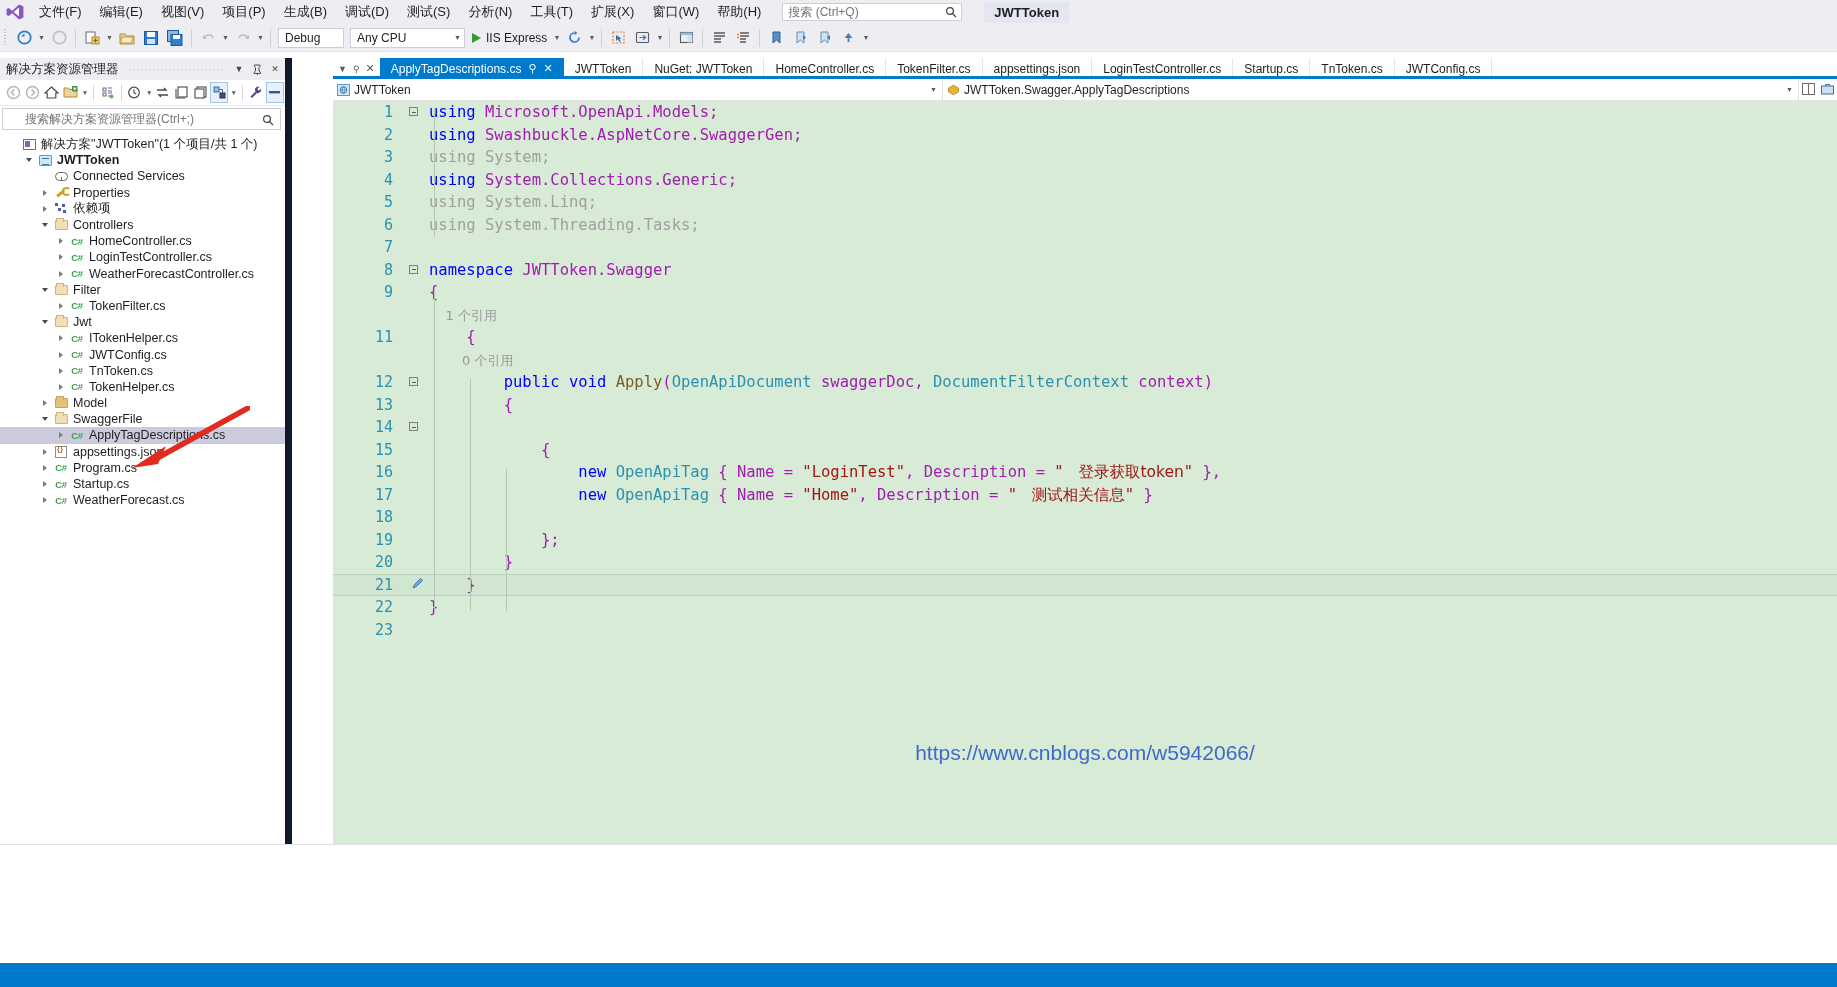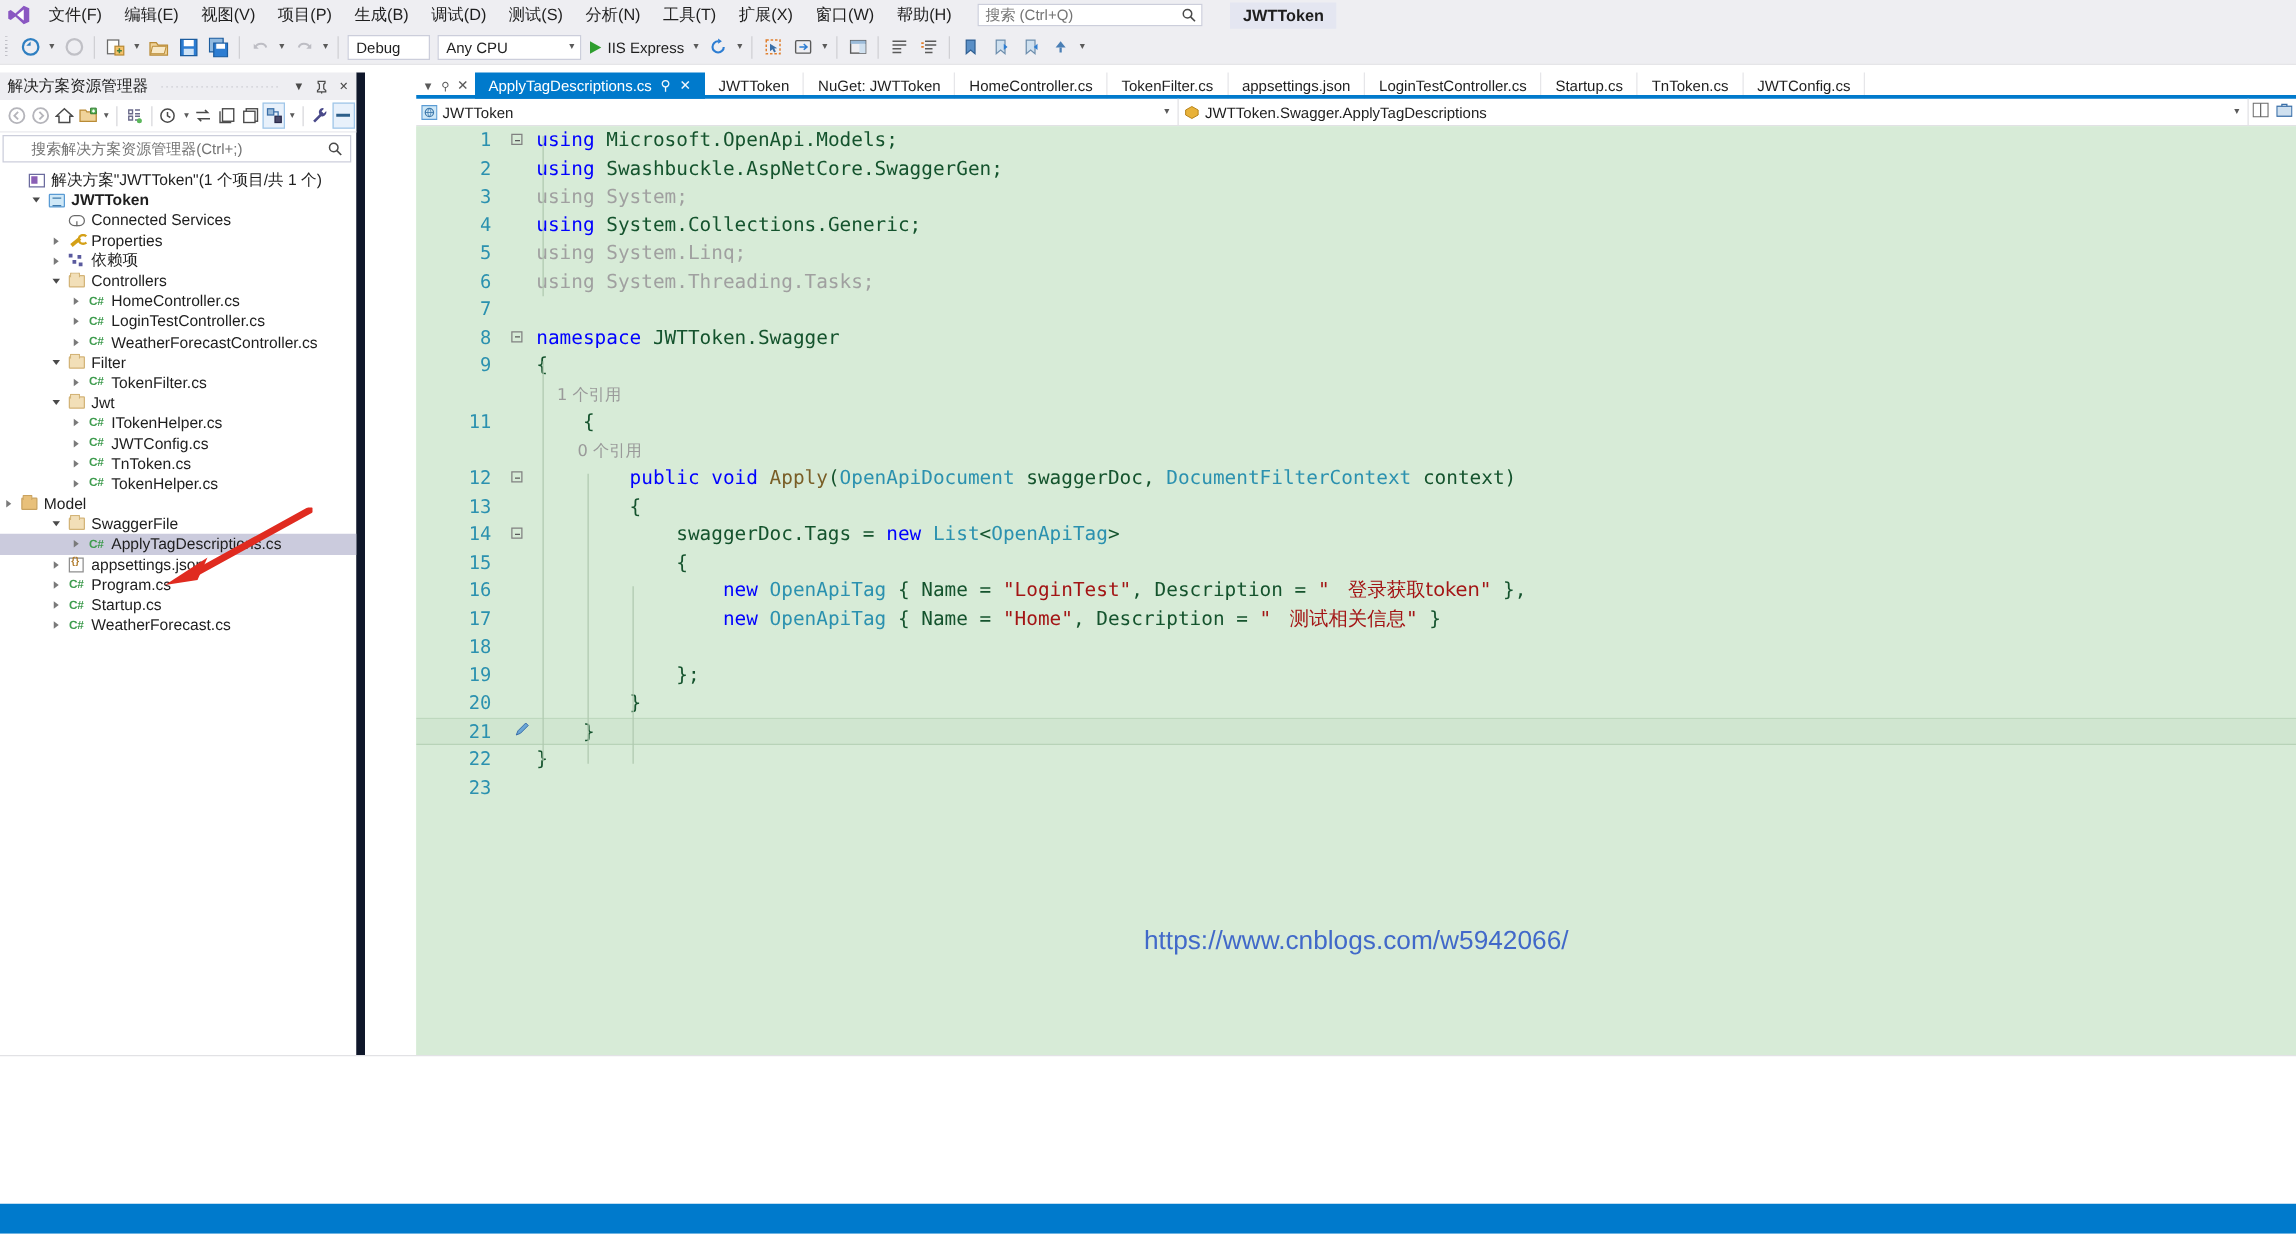--- a/index.html
+++ b/index.html
@@ -348,21 +348,21 @@
   .lnum {
     position: absolute; left: 0; width: 60px; text-align: right;
     color: #2b91af; font-size: 15px;
   }
   .ltext { position: absolute; left: 96px; top: 0; }
 
   
   .k   { color: #0000ff; }      
   .t   { color: #2b91af; }      
   .s   { color: #a31515; }      
-  .pl  { color: #14532d; }      
+  .pl  { color: #a21caf; }      
   .gr  { color: #a0a0a0; }      
   .m   { color: #795e26; }      
   .cjk { color: #a31515; font-family: "DejaVu Sans", sans-serif; }
   .ref {
     color: #9a9a9a; font-size: 13px;
     font-family: "DejaVu Sans", sans-serif;
   }
 
   
   .fold {
@@ -827,21 +827,21 @@
         </div>
         <div class="trow" style="padding-left: 54px;">
           <span class="tw">
             <span class="arrow-r"></span>
           </span>
           <span class="ticon">
             <span class="i-cs">C#</span>
           </span>
           <span class="tlabel">TokenHelper.cs</span>
         </div>
-        <div class="trow" style="">
+        <div class="trow" style="padding-left: 38px;">
           <span class="tw">
             <span class="arrow-r"></span>
           </span>
           <span class="ticon">
             <span class="i-folder"></span>
           </span>
           <span class="tlabel">Model</span>
         </div>
         <div class="trow" style="padding-left: 38px;">
           <span class="tw">
@@ -993,21 +993,21 @@
           <div class="lrow"><span class="lnum">5</span><span class="ltext"><span class="gr">using System.Linq;</span></span></div>
           <div class="lrow"><span class="lnum">6</span><span class="ltext"><span class="gr">using System.Threading.Tasks;</span></span></div>
           <div class="lrow"><span class="lnum">7</span><span class="ltext"></span></div>
           <div class="lrow"><span class="lnum">8</span><span class="fold" style="left:76px"></span><span class="ltext"><span class="k">namespace</span> <span class="pl">JWTToken.Swagger</span></span></div>
           <div class="lrow"><span class="lnum">9</span><span class="ltext"><span class="pl">{</span></span></div>
           <div class="lrow"><span class="ltext"><span class="ref">    1 个引用</span></span></div>
           <div class="lrow"><span class="lnum">11</span><span class="ltext">    <span class="pl">{</span></span></div>
           <div class="lrow"><span class="ltext"><span class="ref">        0 个引用</span></span></div>
           <div class="lrow"><span class="lnum">12</span><span class="fold" style="left:76px"></span><span class="ltext">        <span class="k">public</span> <span class="k">void</span> <span class="m">Apply</span><span class="pl">(</span><span class="t">OpenApiDocument</span> <span class="pl">swaggerDoc,</span> <span class="t">DocumentFilterContext</span> <span class="pl">context)</span></span></div>
           <div class="lrow"><span class="lnum">13</span><span class="ltext">        <span class="pl">{</span></span></div>
-          <div class="lrow"><span class="lnum">14</span><span class="fold" style="left:76px"></span><span class="ltext">            <span class="pl">swaggerDoc.Tags =</span> <span class="k">new</span> <span class="t">List</span><span class="pl">&lt;</span><span class="t">OpenApiTag</span><span class="pl">&gt;</span></span></div>
+          <div class="lrow"><span class="lnum">14</span><span class="fold" style="left:76px"></span></div>
           <div class="lrow"><span class="lnum">15</span><span class="ltext">            <span class="pl">{</span></span></div>
           <div class="lrow"><span class="lnum">16</span><span class="ltext">                <span class="k">new</span> <span class="t">OpenApiTag</span> <span class="pl">{ Name =</span> <span class="s">"LoginTest"</span><span class="pl">, Description =</span> <span class="s">"</span><span class="cjk">&nbsp;&nbsp;&nbsp;登录获取token</span><span class="s">"</span> <span class="pl">},</span></span></div>
           <div class="lrow"><span class="lnum">17</span><span class="ltext">                <span class="k">new</span> <span class="t">OpenApiTag</span> <span class="pl">{ Name =</span> <span class="s">"Home"</span><span class="pl">, Description =</span> <span class="s">"</span><span class="cjk">&nbsp;&nbsp;&nbsp;测试相关信息</span><span class="s">"</span> <span class="pl">}</span></span></div>
           <div class="lrow"><span class="lnum">18</span><span class="ltext"></span></div>
           <div class="lrow"><span class="lnum">19</span><span class="ltext">            <span class="pl">};</span></span></div>
           <div class="lrow"><span class="lnum">20</span><span class="ltext">        <span class="pl">}</span></span></div>
           <div class="lrow cur"><span class="lnum">21</span><span class="edit-mark"><svg width="13" height="13" viewBox="0 0 13 13">
                 <path d="M2 11 L3.4 7.6 L9.6 1.4 L11.6 3.4 L5.4 9.6z" fill="#6aa6d6" stroke="#3a6fa8" stroke-width=".8"></path>
               </svg></span><span class="ltext">    <span class="pl">}</span></span></div>
           <div class="lrow"><span class="lnum">22</span><span class="ltext"><span class="pl">}</span></span></div>

